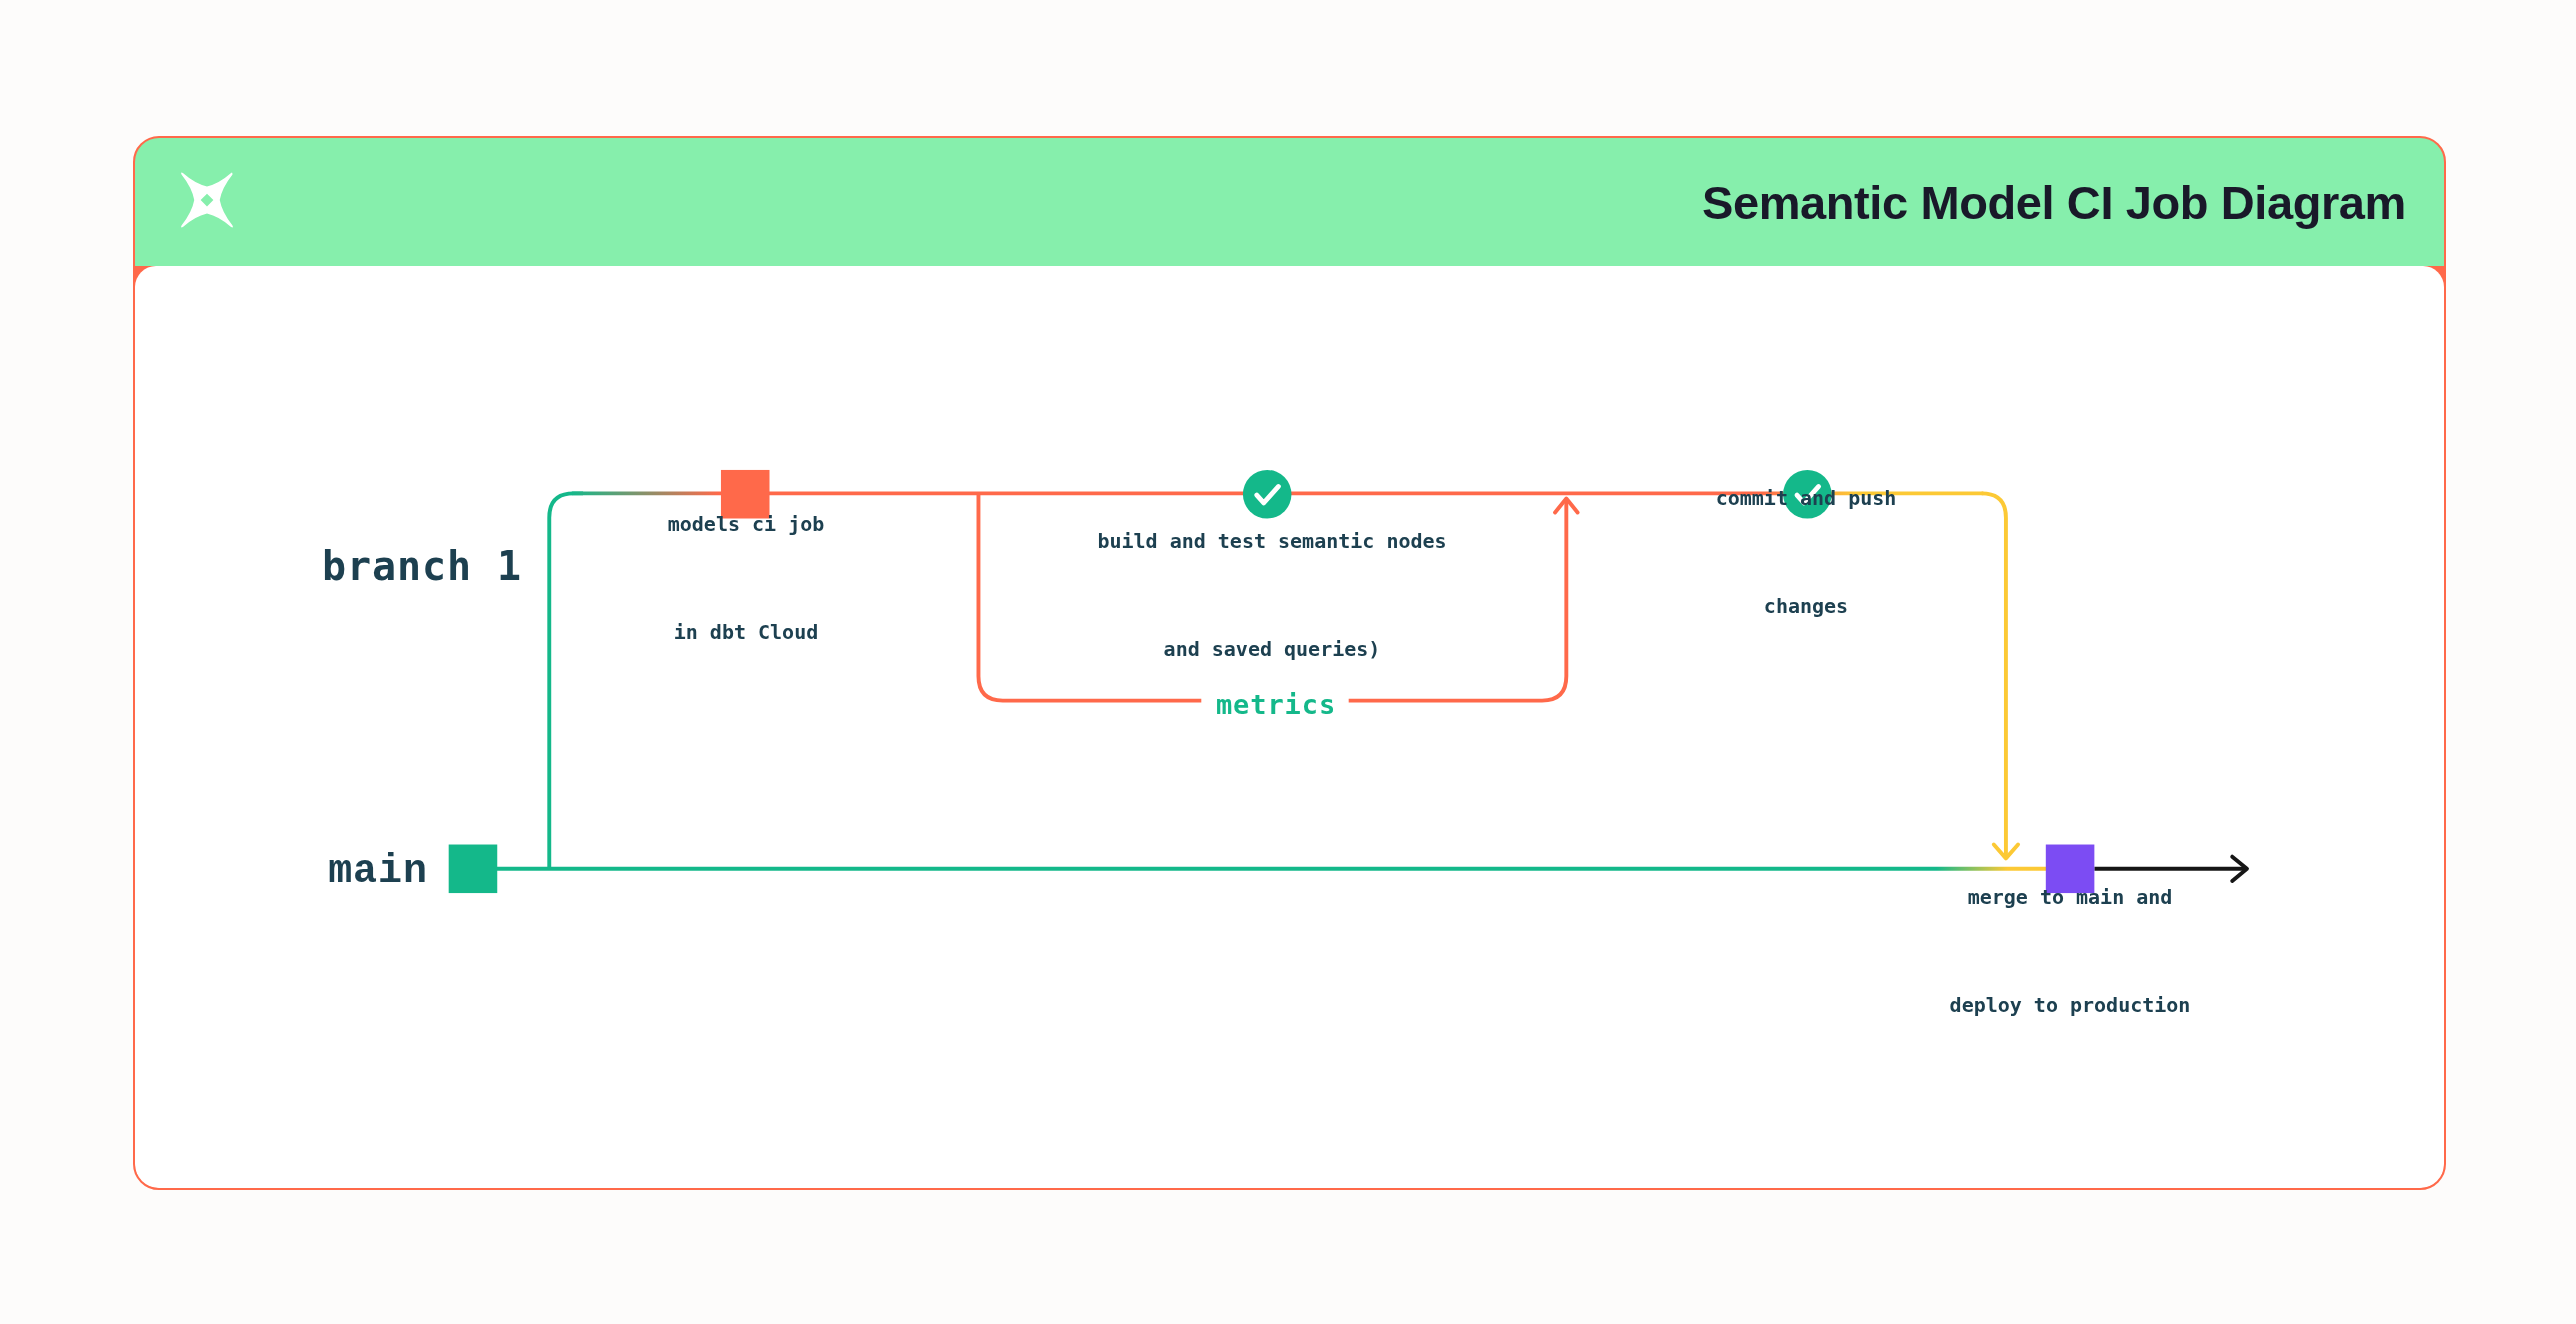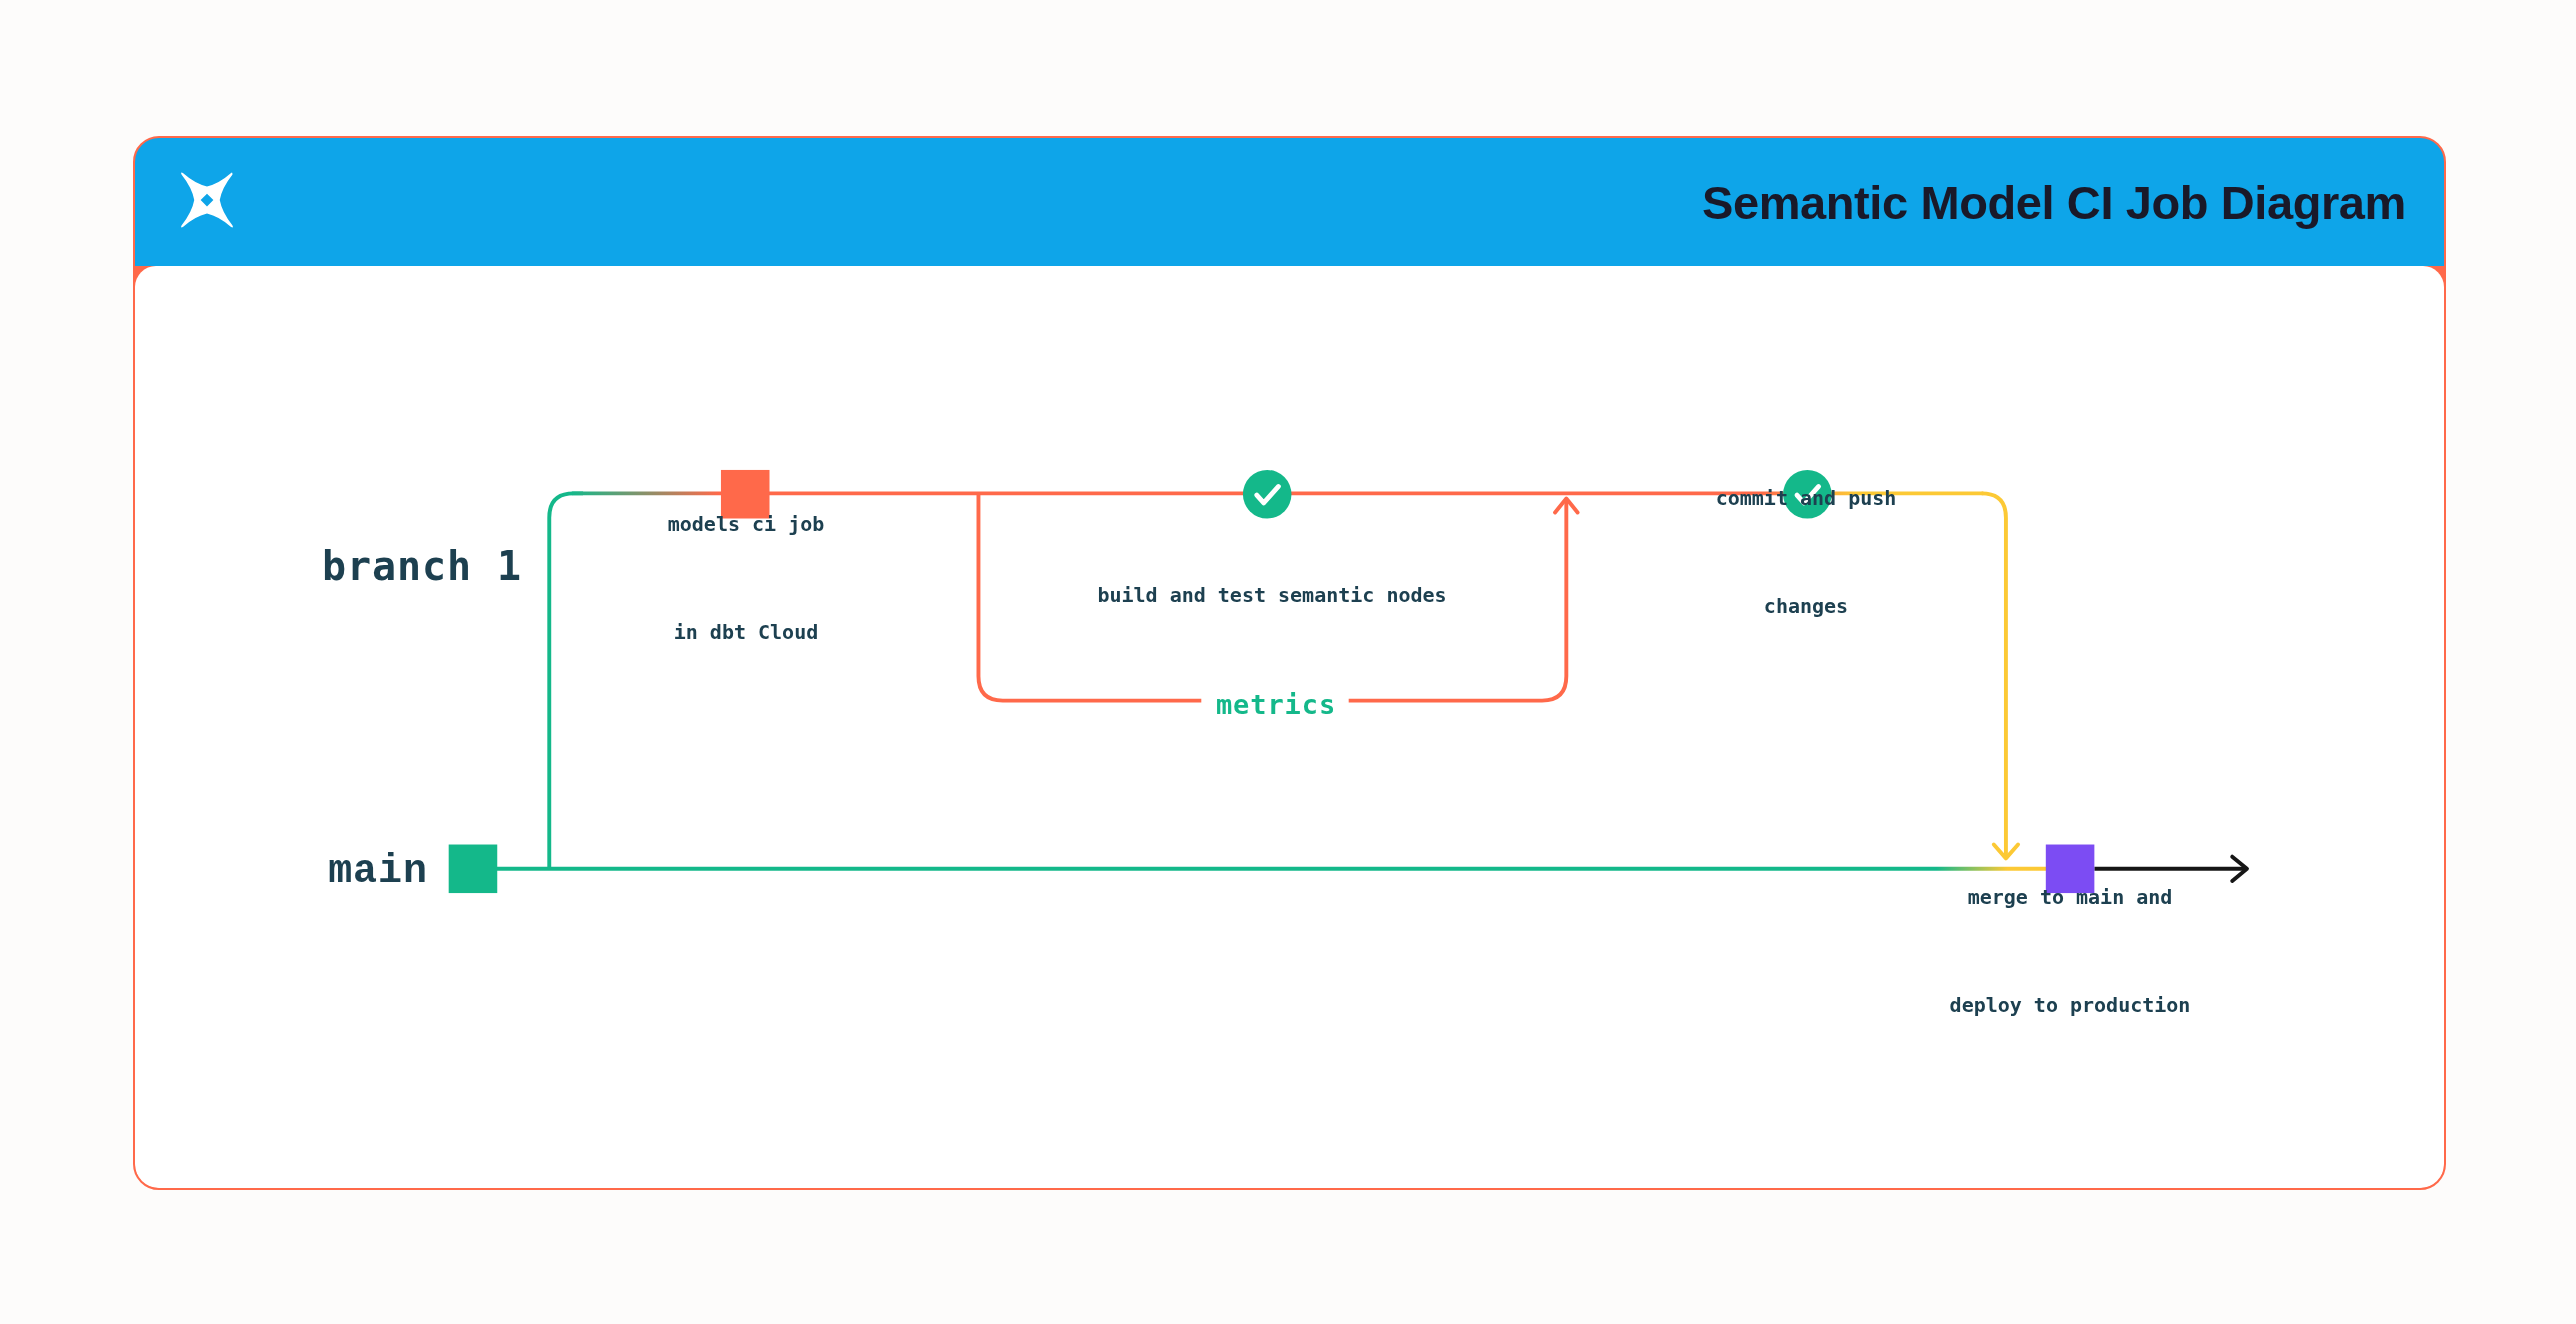--- a/index.html
+++ b/index.html
@@ -1,21 +1,21 @@
 <!DOCTYPE html>
 <html style="font-size:14px"><head>
 <meta charset="utf-8">
 <style>
   html,body{margin:0;padding:0;background:#fdfcfb;}
   .stage{position:relative;width:2576px;height:1324px;background:#fdfcfb;overflow:hidden;
          font-family:"DejaVu Sans Mono",monospace;}
   .card{position:absolute;left:133px;top:136px;width:2313px;height:1054px;
         box-sizing:border-box;border:2.6px solid #ff694a;border-radius:26px;
         background:#ff694a;overflow:hidden;}
-  .card-header{position:relative;height:128px;background:#0ea5e9;}
+  .card-header{position:relative;height:128px;background:#86efac;}
   .card-body{position:absolute;top:128px;left:0;right:0;bottom:0;background:#ffffff;
              border-radius:21px 21px 22.6px 22.6px;}
   .logo{position:absolute;left:38px;top:28px;width:68px;height:68px;}
   .hdr-title{position:absolute;right:38px;top:0;height:128px;display:flex;align-items:center;
              font-family:"Liberation Sans",sans-serif;font-weight:700;font-size:47px;
              letter-spacing:-0.4px;color:#191929;}
   .svg-layer{position:absolute;left:0;top:0;width:2576px;height:1324px;}
   .lbl{position:absolute;transform:translate(-50%,-50%);white-space:pre;text-align:center;
        font-weight:700;color:#1d4050;}
   .branch-lbl{font-size:40px;letter-spacing:0.9px;}
@@ -88,20 +88,21 @@
   <div class="lbl branch-lbl" style="left:422px;top:566px;">branch 1</div>
   <div class="lbl branch-lbl" style="left:378px;top:871px;font-family:Liberation Mono, monospace;">main</div>
 
   <div class="lbl node-lbl" style="left:746px;top:578px;">
     <div>models ci job</div>
     <div>in dbt Cloud</div>
   </div>
 
   <div class="lbl node-lbl" style="left:1272px;top:595px;">
     <div>build and test semantic nodes</div>
+    <div>and saved queries)</div>
   </div>
 
   <div class="lbl node-lbl" style="left:1806px;top:552px;">
     <div>commit and push</div>
     <div>changes</div>
   </div>
 
   <div class="lbl node-lbl" style="left:2070px;top:951px;">
     <div>merge to main and</div>
     <div>deploy to production</div>

